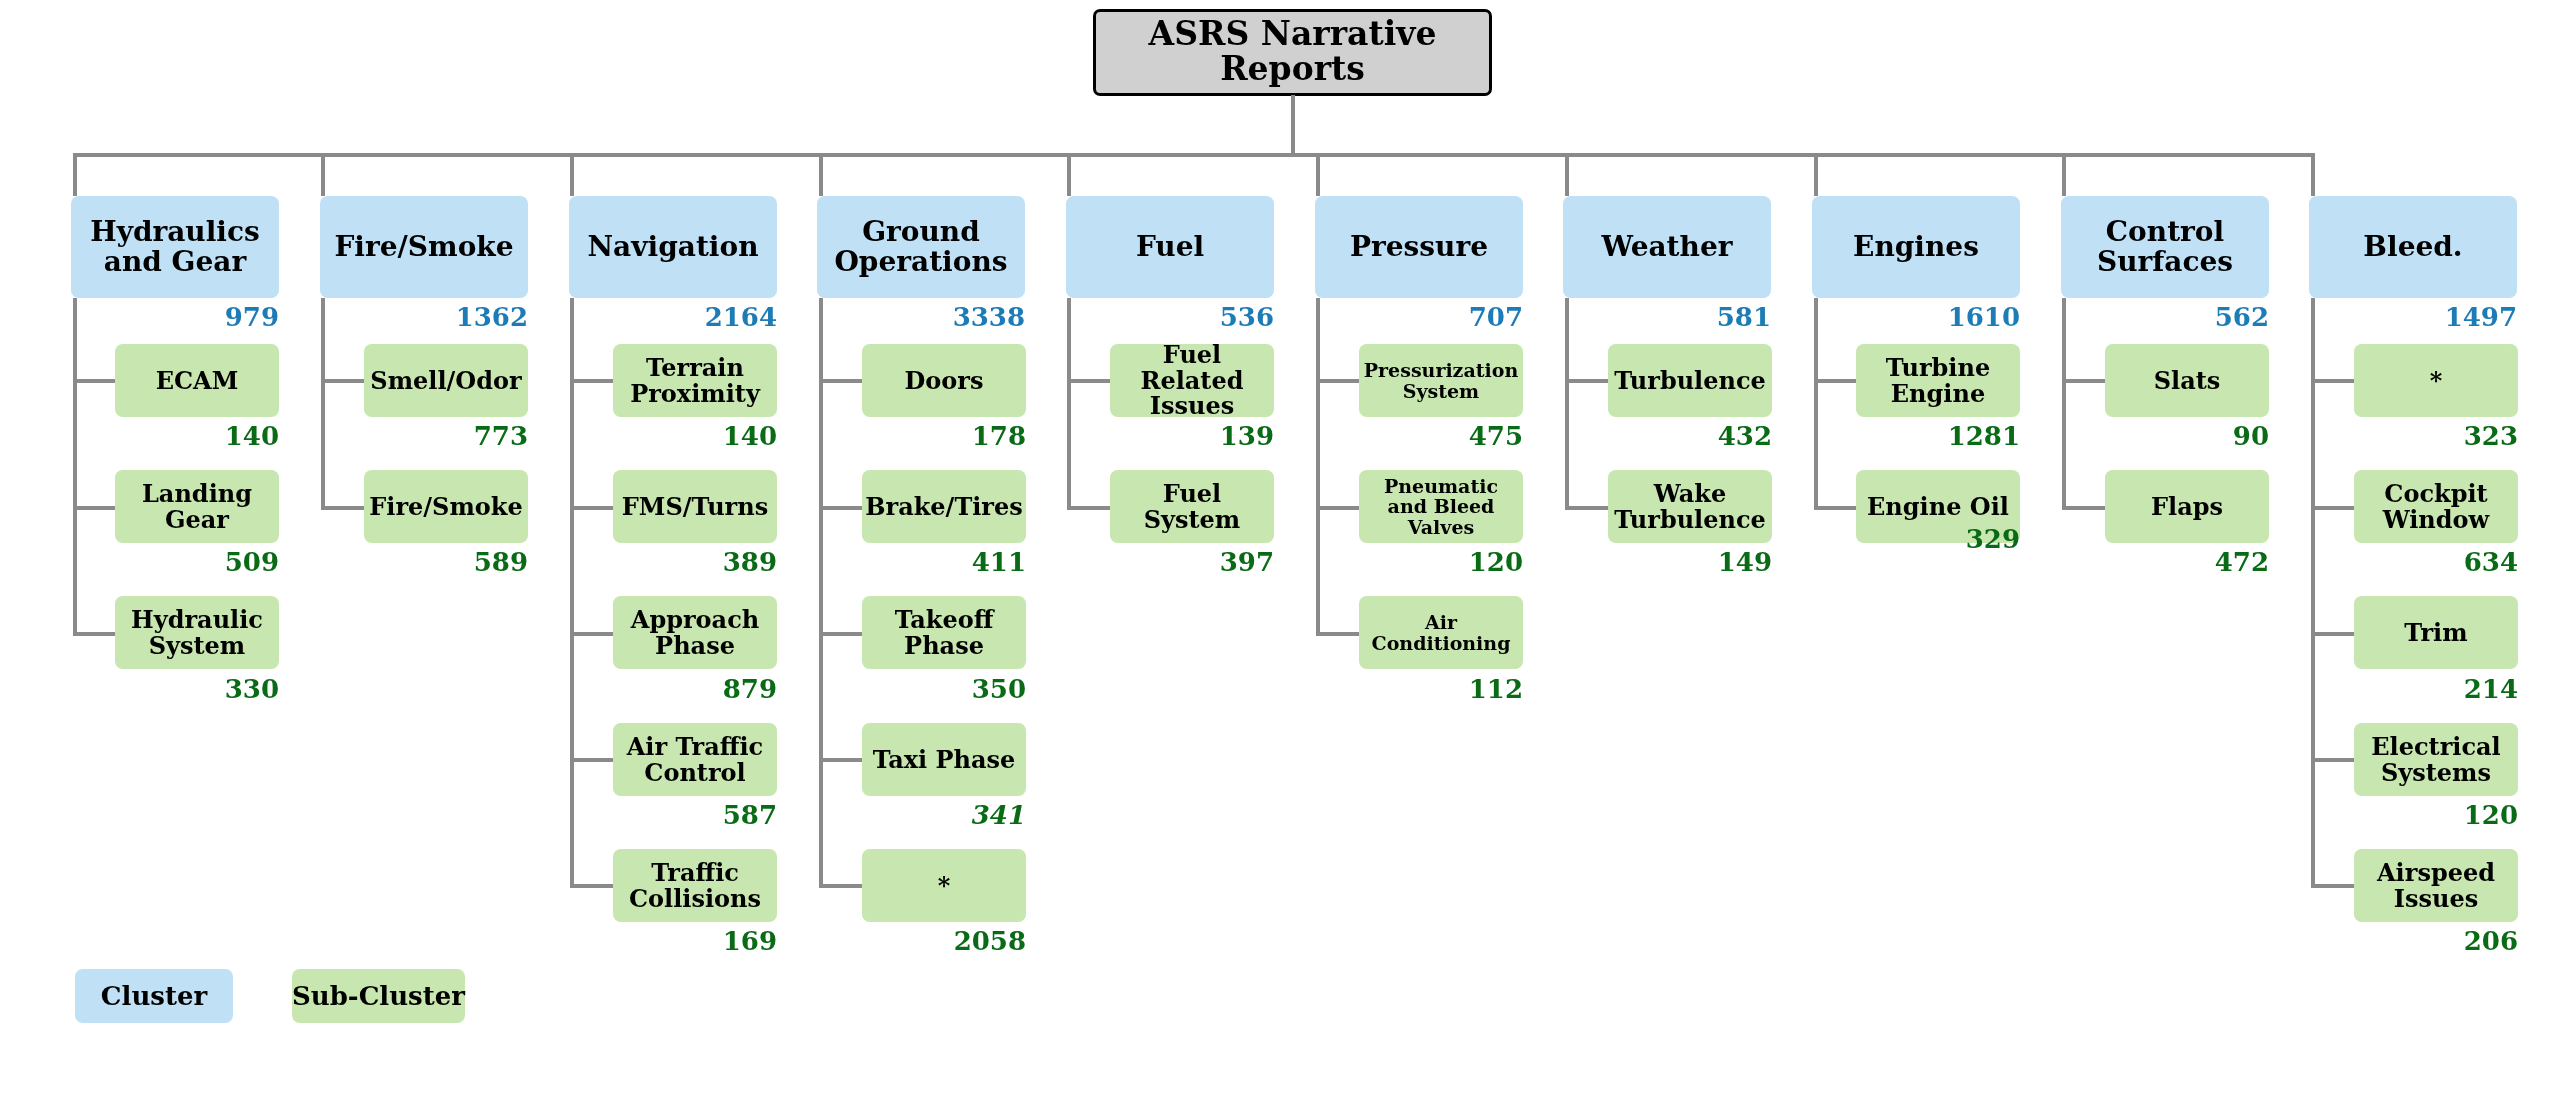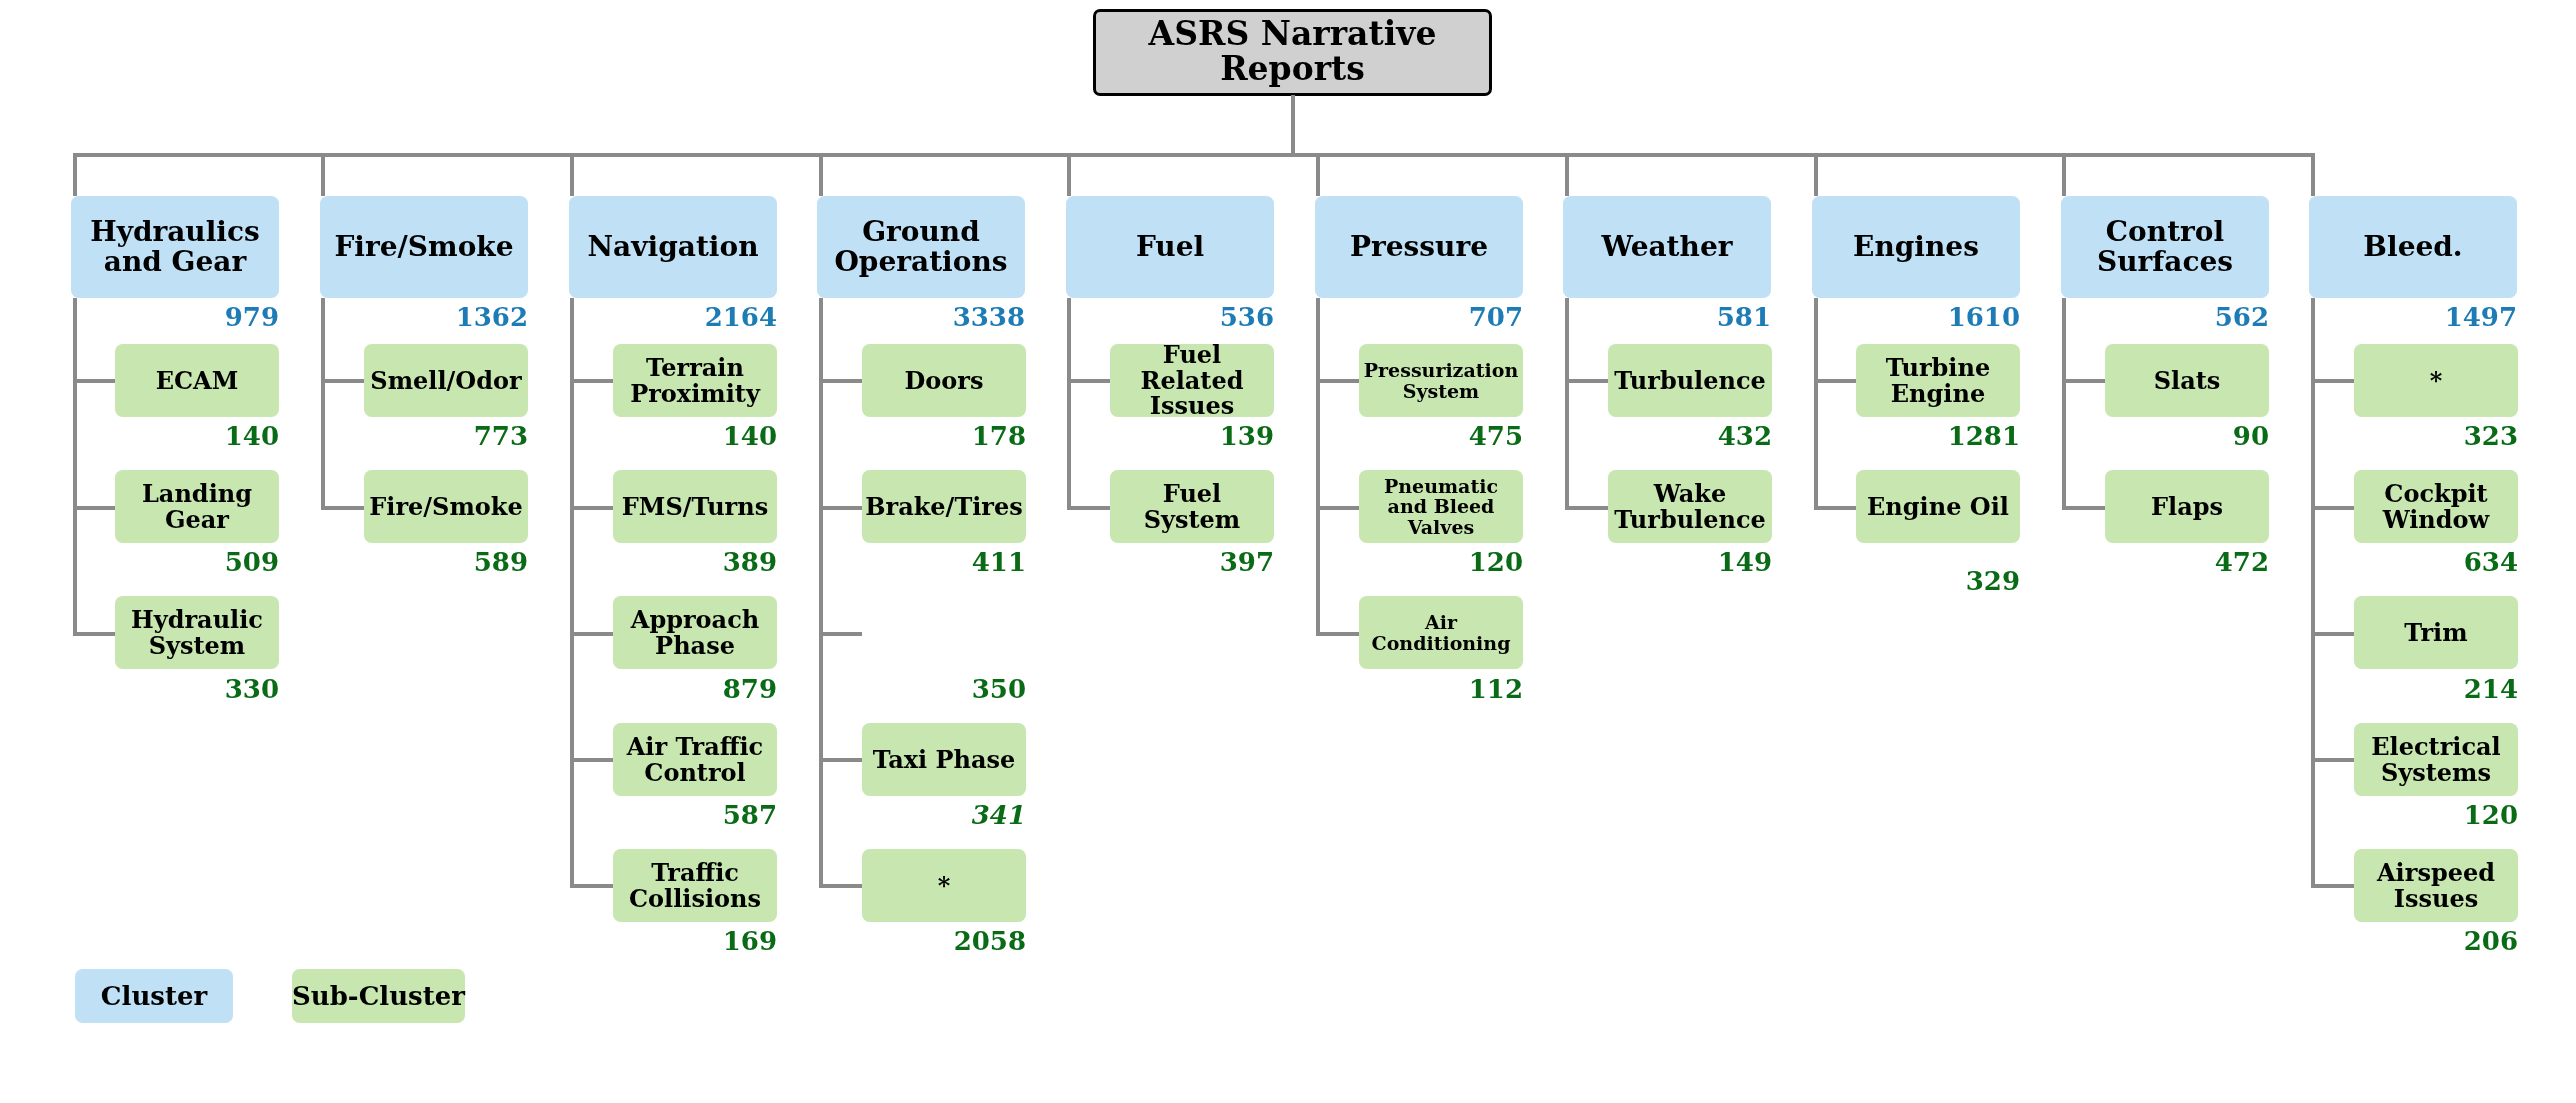--- a/index.html
+++ b/index.html
@@ -153,20 +153,23 @@
     <div class="box sub" style="left: 862px; top: 344px; width: 164px; height: 73px;">
       <span>Doors</span>
     </div>
     <div class="cnt green" style="left: 862px; top: 423px; width: 164px; height: 28.5px;">178</div>
     <div class="ln h" style="left: 819px; top: 506px; width: 43px; height: 3.6px;"></div>
     <div class="box sub" style="left: 862px; top: 470px; width: 164px; height: 73px;">
       <span>Brake/Tires</span>
     </div>
     <div class="cnt green" style="left: 862px; top: 549px; width: 164px; height: 28.5px;">411</div>
     <div class="ln h" style="left: 819px; top: 632px; width: 43px; height: 3.6px;"></div>
+    <div class="box sub" style="left: 862px; top: 596px; width: 164px; height: 73px;">
+      <span>Takeoff Phase</span>
+    </div>
     <div class="cnt green" style="left: 862px; top: 676px; width: 164px; height: 28.5px;">350</div>
     <div class="ln h" style="left: 819px; top: 758px; width: 43px; height: 3.6px;"></div>
     <div class="box sub" style="left: 862px; top: 723px; width: 164px; height: 73px;">
       <span>Taxi Phase</span>
     </div>
     <div class="cnt green" style="left: 862px; top: 802px; width: 164px; height: 28.5px; font-style: italic;">341</div>
     <div class="ln h" style="left: 819px; top: 884px; width: 43px; height: 3.6px;"></div>
     <div class="box sub" style="left: 862px; top: 849px; width: 164px; height: 73px;">
       <span>*</span>
     </div>
@@ -232,21 +235,21 @@
     <div class="ln v" style="left: 1814px; top: 298px; width: 3.6px; height: 211px;"></div>
     <div class="ln h" style="left: 1814px; top: 379px; width: 43px; height: 3.6px;"></div>
     <div class="box sub" style="left: 1856px; top: 344px; width: 164px; height: 73px;">
       <span>Turbine Engine</span>
     </div>
     <div class="cnt green" style="left: 1856px; top: 423px; width: 164px; height: 28.5px;">1281</div>
     <div class="ln h" style="left: 1814px; top: 506px; width: 43px; height: 3.6px;"></div>
     <div class="box sub" style="left: 1856px; top: 470px; width: 164px; height: 73px;">
       <span>Engine Oil</span>
     </div>
-    <div class="cnt green" style="left: 1856px; top: 568px; width: 164px; height: 28.5px;">329</div>
+    <div class="cnt green" style="left: 1856px; top: 526px; width: 164px; height: 28.5px;">329</div>
     <div class="ln v" style="left: 2062px; top: 153px; width: 3.6px; height: 43px;"></div>
     <div class="box cluster" style="left: 2061px; top: 196px; width: 208px; height: 102px;">
       <span>Control Surfaces</span>
     </div>
     <div class="cnt blue" style="left: 2061px; top: 304px; width: 208px; height: 28.5px;">562</div>
     <div class="ln v" style="left: 2062px; top: 298px; width: 3.6px; height: 211px;"></div>
     <div class="ln h" style="left: 2062px; top: 379px; width: 43px; height: 3.6px;"></div>
     <div class="box sub" style="left: 2105px; top: 344px; width: 164px; height: 73px;">
       <span>Slats</span>
     </div>

